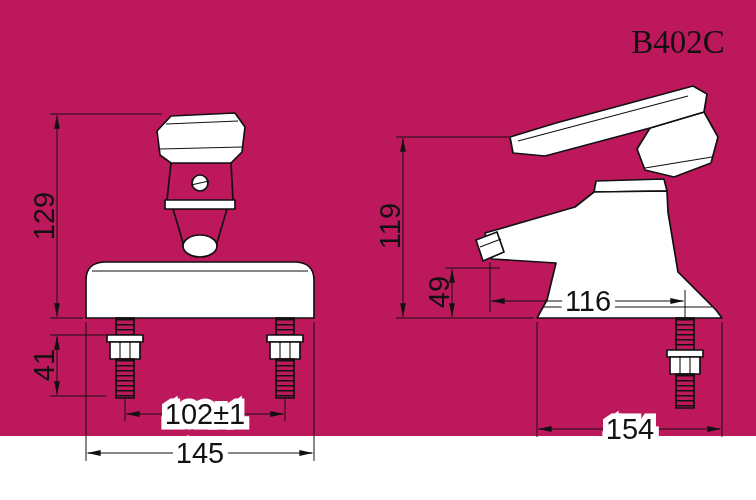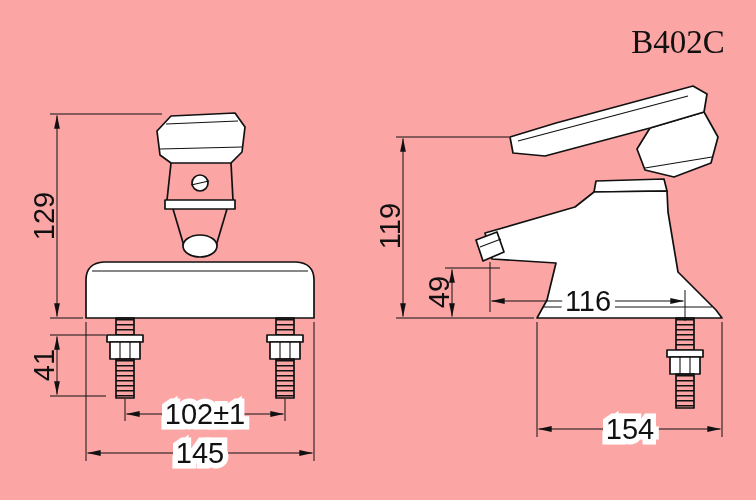--- a/index.html
+++ b/index.html
@@ -6,22 +6,22 @@
     margin: 0;
     padding: 0;
     background: #fff;
     width: 756px;
     height: 500px;
     overflow: hidden;
   }
   .canvas {
     position: relative;
     width: 756px;
-    height: 500px;
-    background: #fca5a5;
+    height: 436px;
+    background: #be185d;
   }
   svg text {
     font-family: "Liberation Sans", sans-serif;
     font-size: 29px;
     fill: #111;
   }
   text.title {
     font-family: "Liberation Serif", serif;
     font-size: 33px;
     fill: #111;

